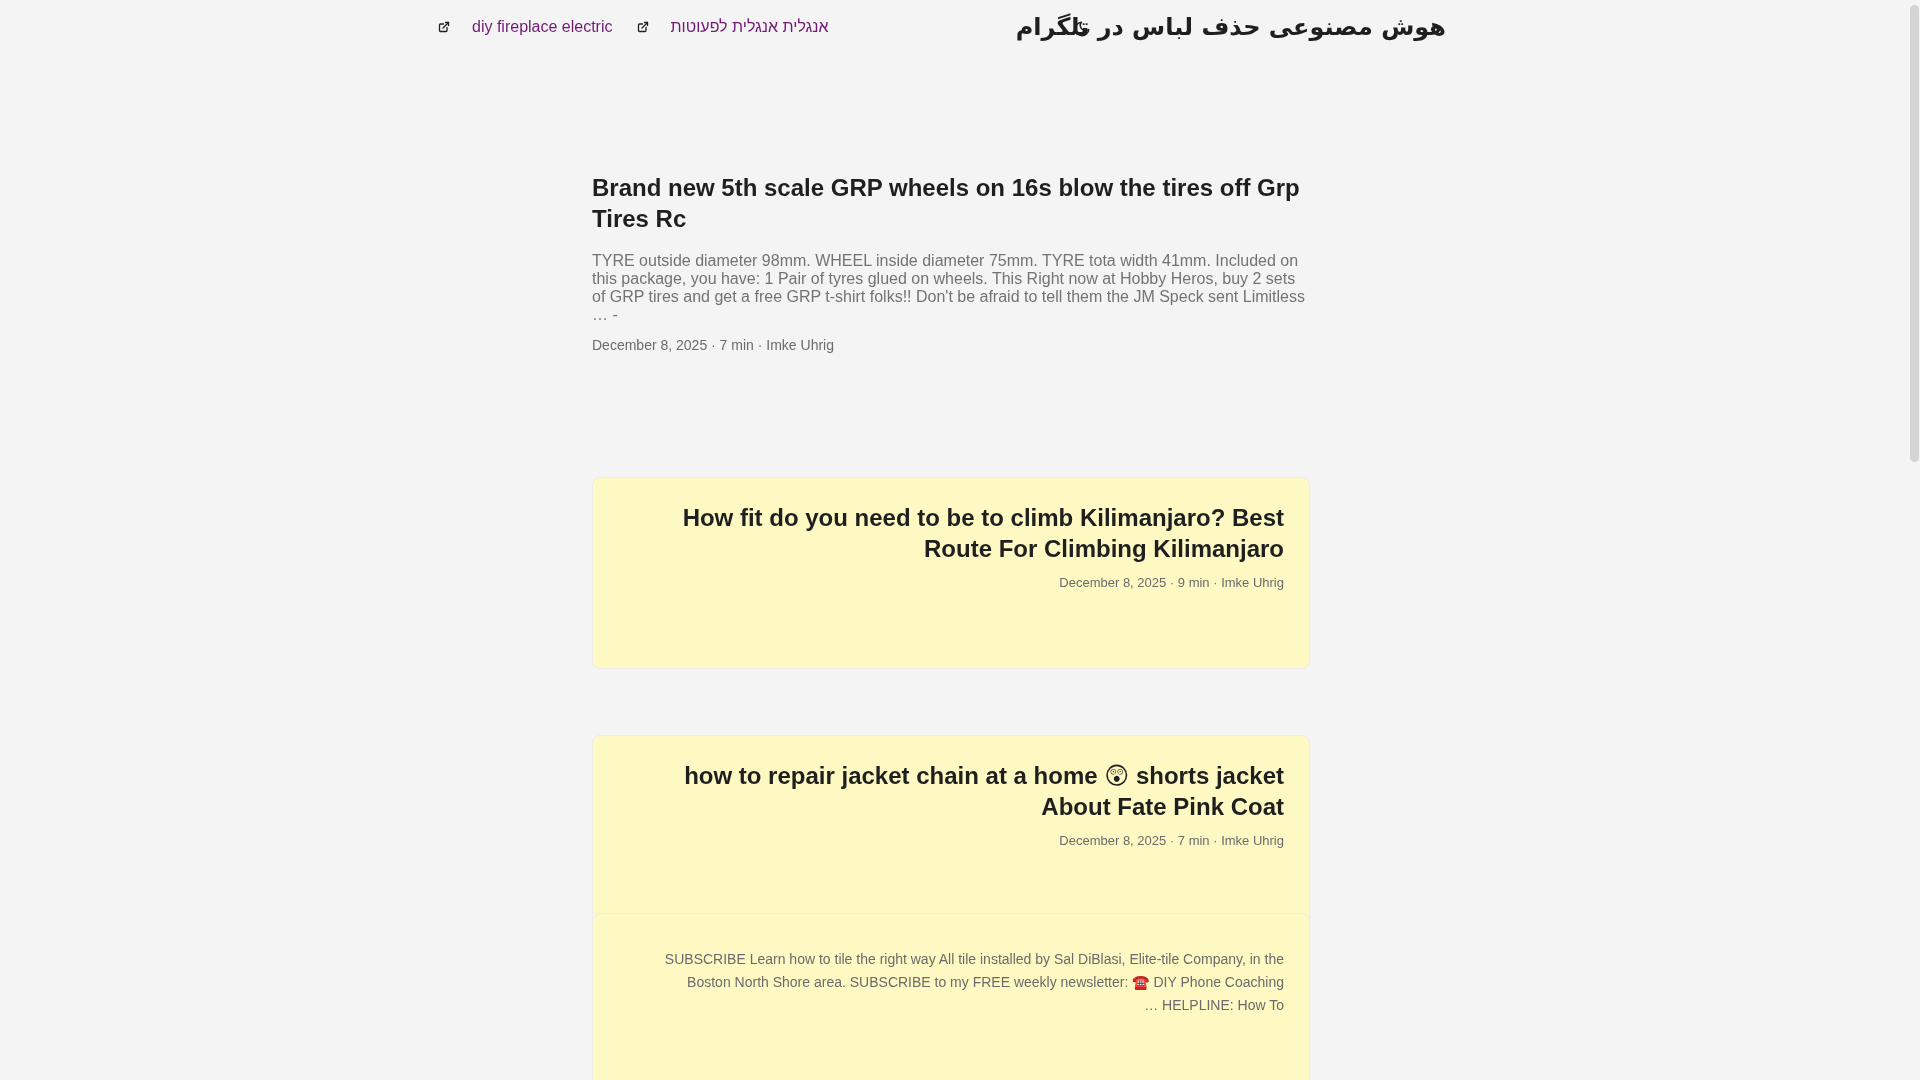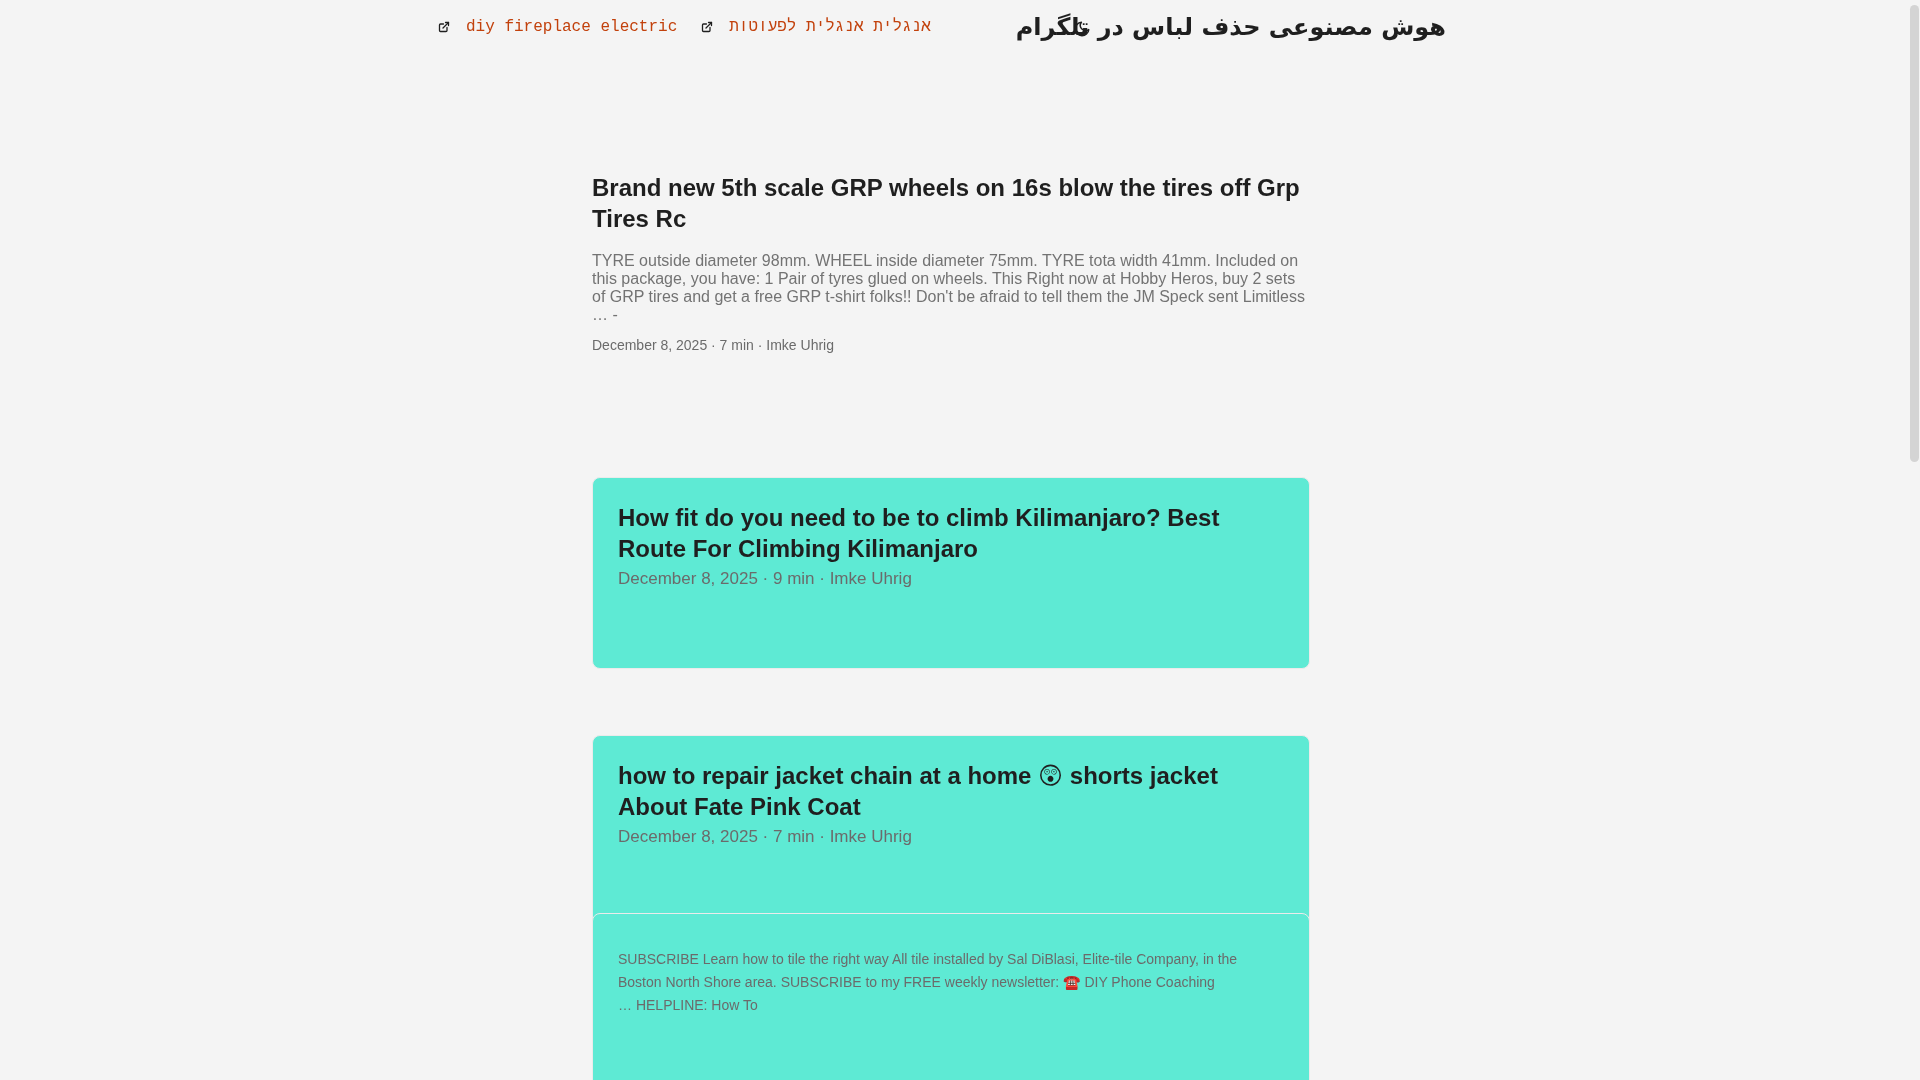--- a/index.html
+++ b/index.html
@@ -21,21 +21,21 @@
   }
   .theme-toggle {
     position: absolute; left: 1072px; top: 19px; width: 20px; height: 20px;
     display: flex; align-items: center; justify-content: center; cursor: pointer;
   }
   .nav-links {
     position: absolute; left: 438px; top: 18px; display: flex; gap: 24px;
     font-size: 16px; color: #1f1f1f;
   }
   .nav-link {
-    display: flex; align-items: center; gap: 16px; color: #c2410c; text-decoration: none; white-space: nowrap; font-family: Liberation Mono, monospace;
+    display: flex; align-items: center; gap: 22px; color: #701a75; text-decoration: none; white-space: nowrap;
   }
   .nav-link .ext { width: 12px; height: 12px; display: inline-flex; }
   .main {
     position: absolute; left: 592px; top: 0; width: 718px;
   }
   .hero {
     position: absolute; top: 172px; left: 0; width: 718px; text-align: left;
   }
   .hero-title {
     margin: 0; font-size: 24px; line-height: 31px; font-weight: bold; color: #1f1f1f;
@@ -44,31 +44,31 @@
   .hero-summary {
     margin: 18px 0 0 0; font-size: 16px; line-height: 18px; color: #737373;
     direction: rtl;
   }
   .meta {
     color: #6b6b6b; direction: rtl; white-space: nowrap;
   }
   .hero-meta { margin-top: 13px; font-size: 14px; }
   .card {
     position: absolute; left: 0; width: 716px; height: 190px;
-    background: #5eead4; border: 1px solid #ebebeb; border-radius: 8px;
-    box-sizing: content-box; text-align: left;
+    background: #fef9c3; border: 1px solid #ebebeb; border-radius: 8px;
+    box-sizing: content-box; text-align: right;
   }
   .card-inner { padding: 24px 25px 0 25px; }
   .card-title {
     margin: 0; font-size: 24px; line-height: 31px; font-weight: bold; color: #1f1f1f; direction: rtl;
   }
   .card-summary {
     margin: 10px 0 0 0; font-size: 14px; line-height: 23px; color: #6b6b6b; direction: rtl;
   }
-  .card-meta { margin-top: 5px; font-size: 17px; }
+  .card-meta { margin-top: 11px; font-size: 13px; }
   .scrollbar {
     position: absolute; right: 0; top: 0; width: 16px; height: 1080px; background: #f4f4f4;
   }
   .scroll-thumb {
     position: absolute; left: 6px; top: 5px; width: 9px; height: 457px;
     background: #d4d4d4; border-radius: 5px;
   }
 </style>
 </head>
 <body>

